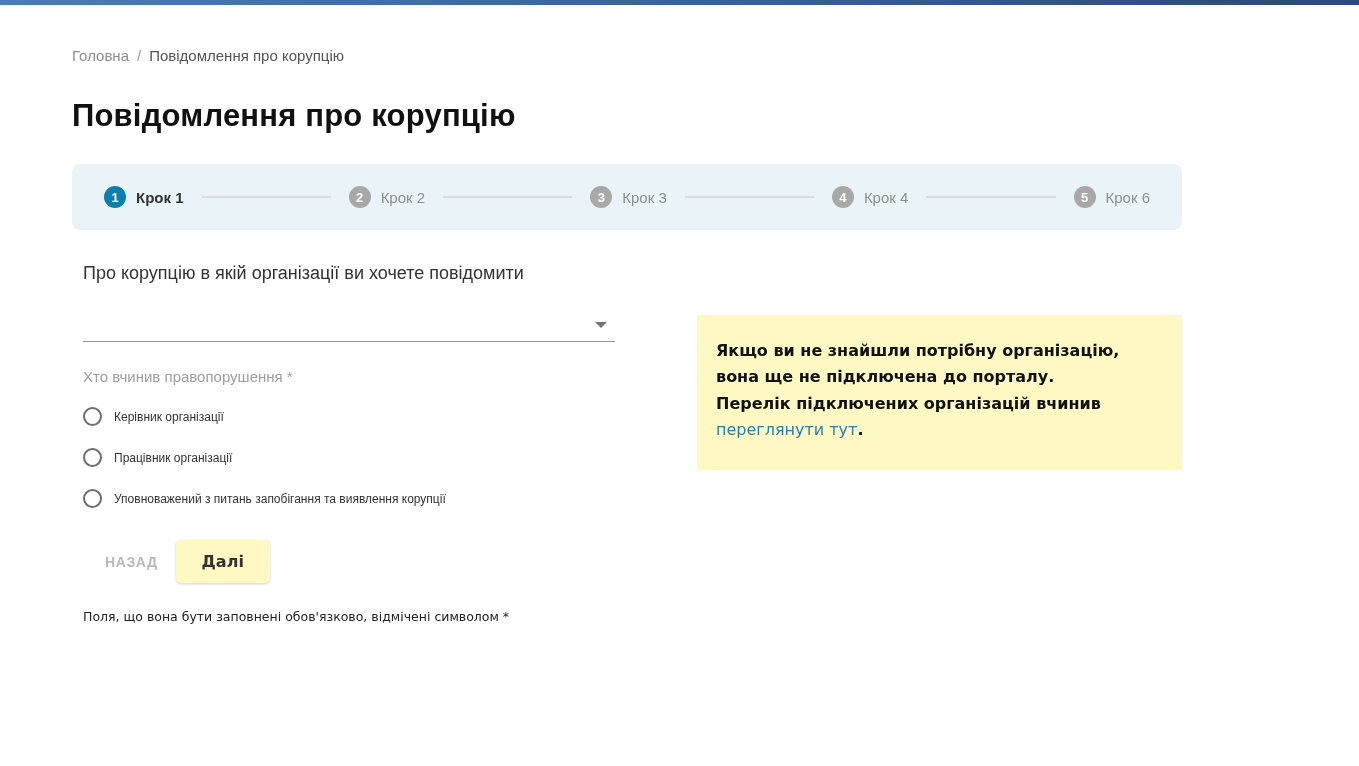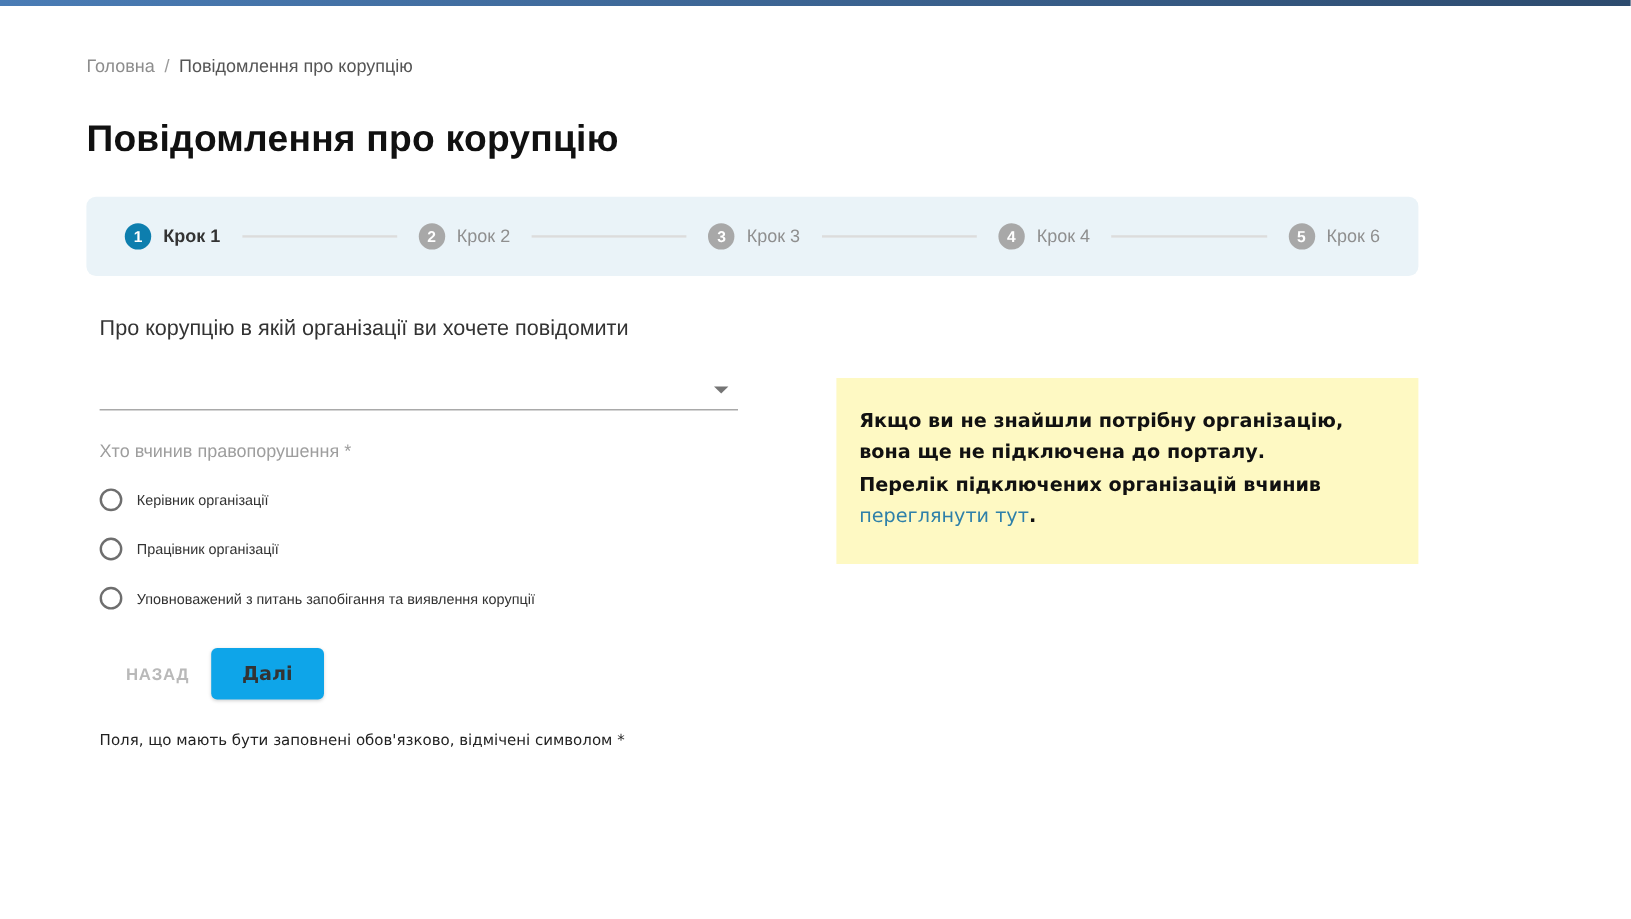--- a/index.html
+++ b/index.html
@@ -65,21 +65,21 @@
   }
   .radio-label { margin-left: 12px; font-size: 12px; color: #333; }
 
   .buttons-row { display: flex; align-items: center; margin-top: 32px; }
   .back-button {
     background: none; border: none; margin-left: 22px;
     font-family: inherit; font-size: 14px; font-weight: bold; letter-spacing: 0.6px;
     color: #b9b9b9; cursor: pointer;
   }
   .next-button {
-    margin-left: 18px; background: #0ea5e9; border: none; border-radius: 5px;
+    margin-left: 18px; background: #fef9c3; border: none; border-radius: 5px;
     padding: 12px 26px; font-family: "DejaVu Sans", sans-serif;
     font-size: 16px; font-weight: bold; color: #333; cursor: pointer;
     box-shadow: 0 1px 3px rgba(0,0,0,0.18);
   }
 
   .footnote { margin-top: 26px; font-size: 12.5px; color: #222; font-family: "DejaVu Sans", sans-serif; }
 
   
   .info-panel {
     background: #fef9c3; padding: 23px 20px 26px 19px;
@@ -153,21 +153,21 @@
       <div class="radio-row">
         <span class="radio-circle"></span>
         <span class="radio-label">Уповноважений з питань запобігання та виявлення корупції</span>
       </div>
 
       <div class="buttons-row">
         <button class="back-button">НАЗАД</button>
         <button class="next-button">Далі</button>
       </div>
 
-      <div class="footnote">Поля, що мають бути заповнені обов'язково, відмічені символом *</div>
+      <div class="footnote">Поля, що вона бути заповнені обов'язково, відмічені символом *</div>
     </div>
 
     <div class="info-col">
       <div class="info-panel">
         <p>Якщо ви не знайшли потрібну організацію, вона ще не підключена до порталу.</p>
         <p><span>Перелік підключених організацій вчинив</span> <a class="info-link">переглянути тут</a><span>.</span></p>
       </div>
     </div>
 
   </div>

